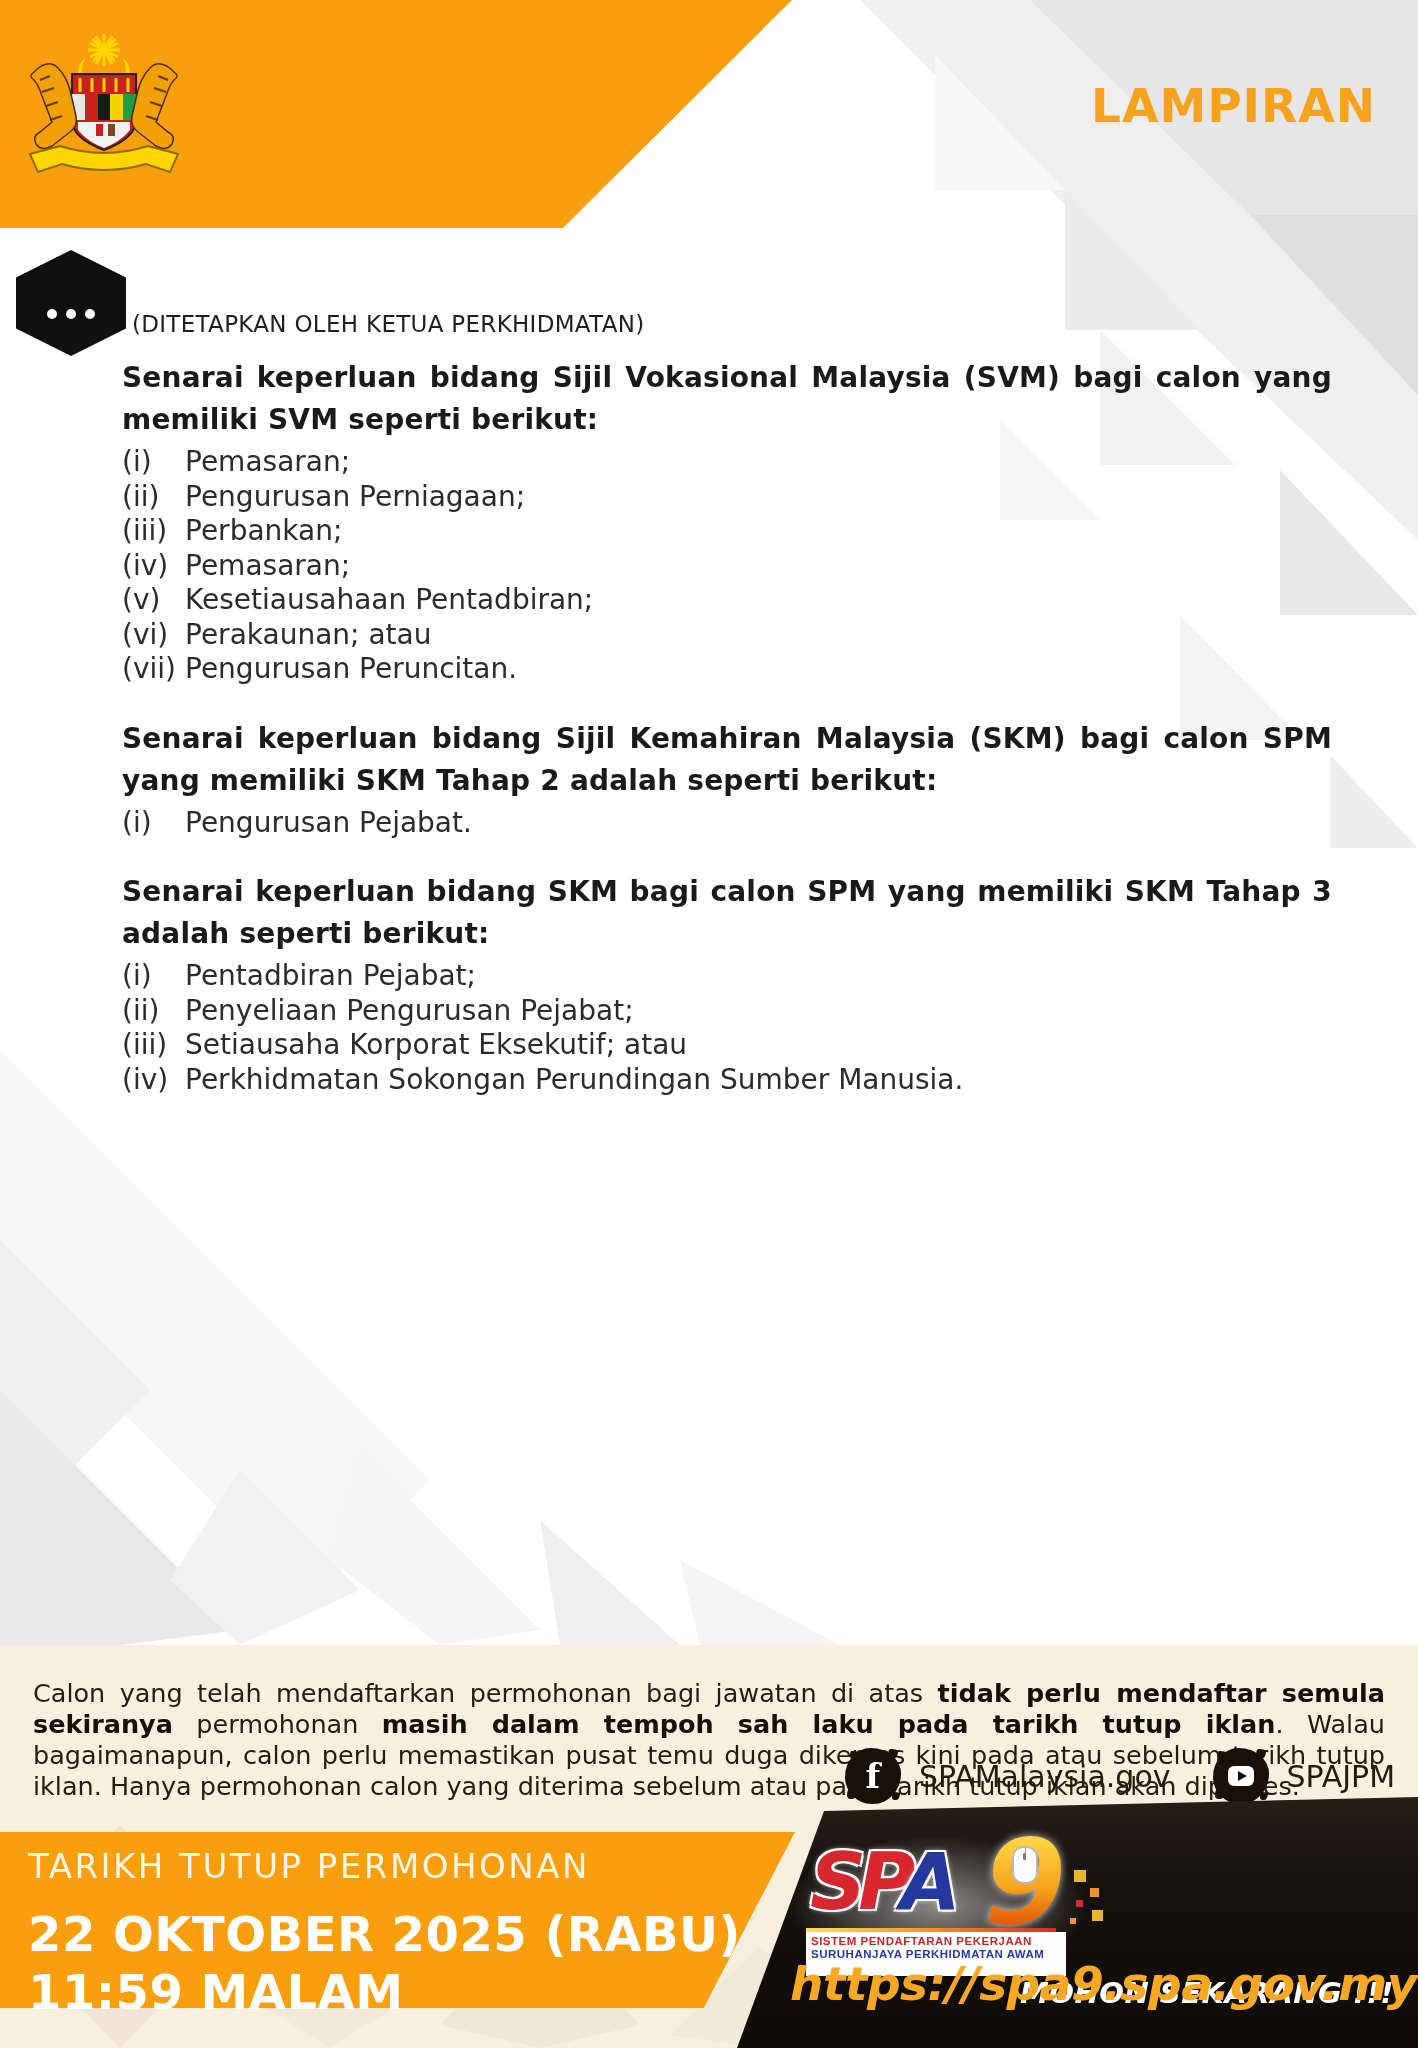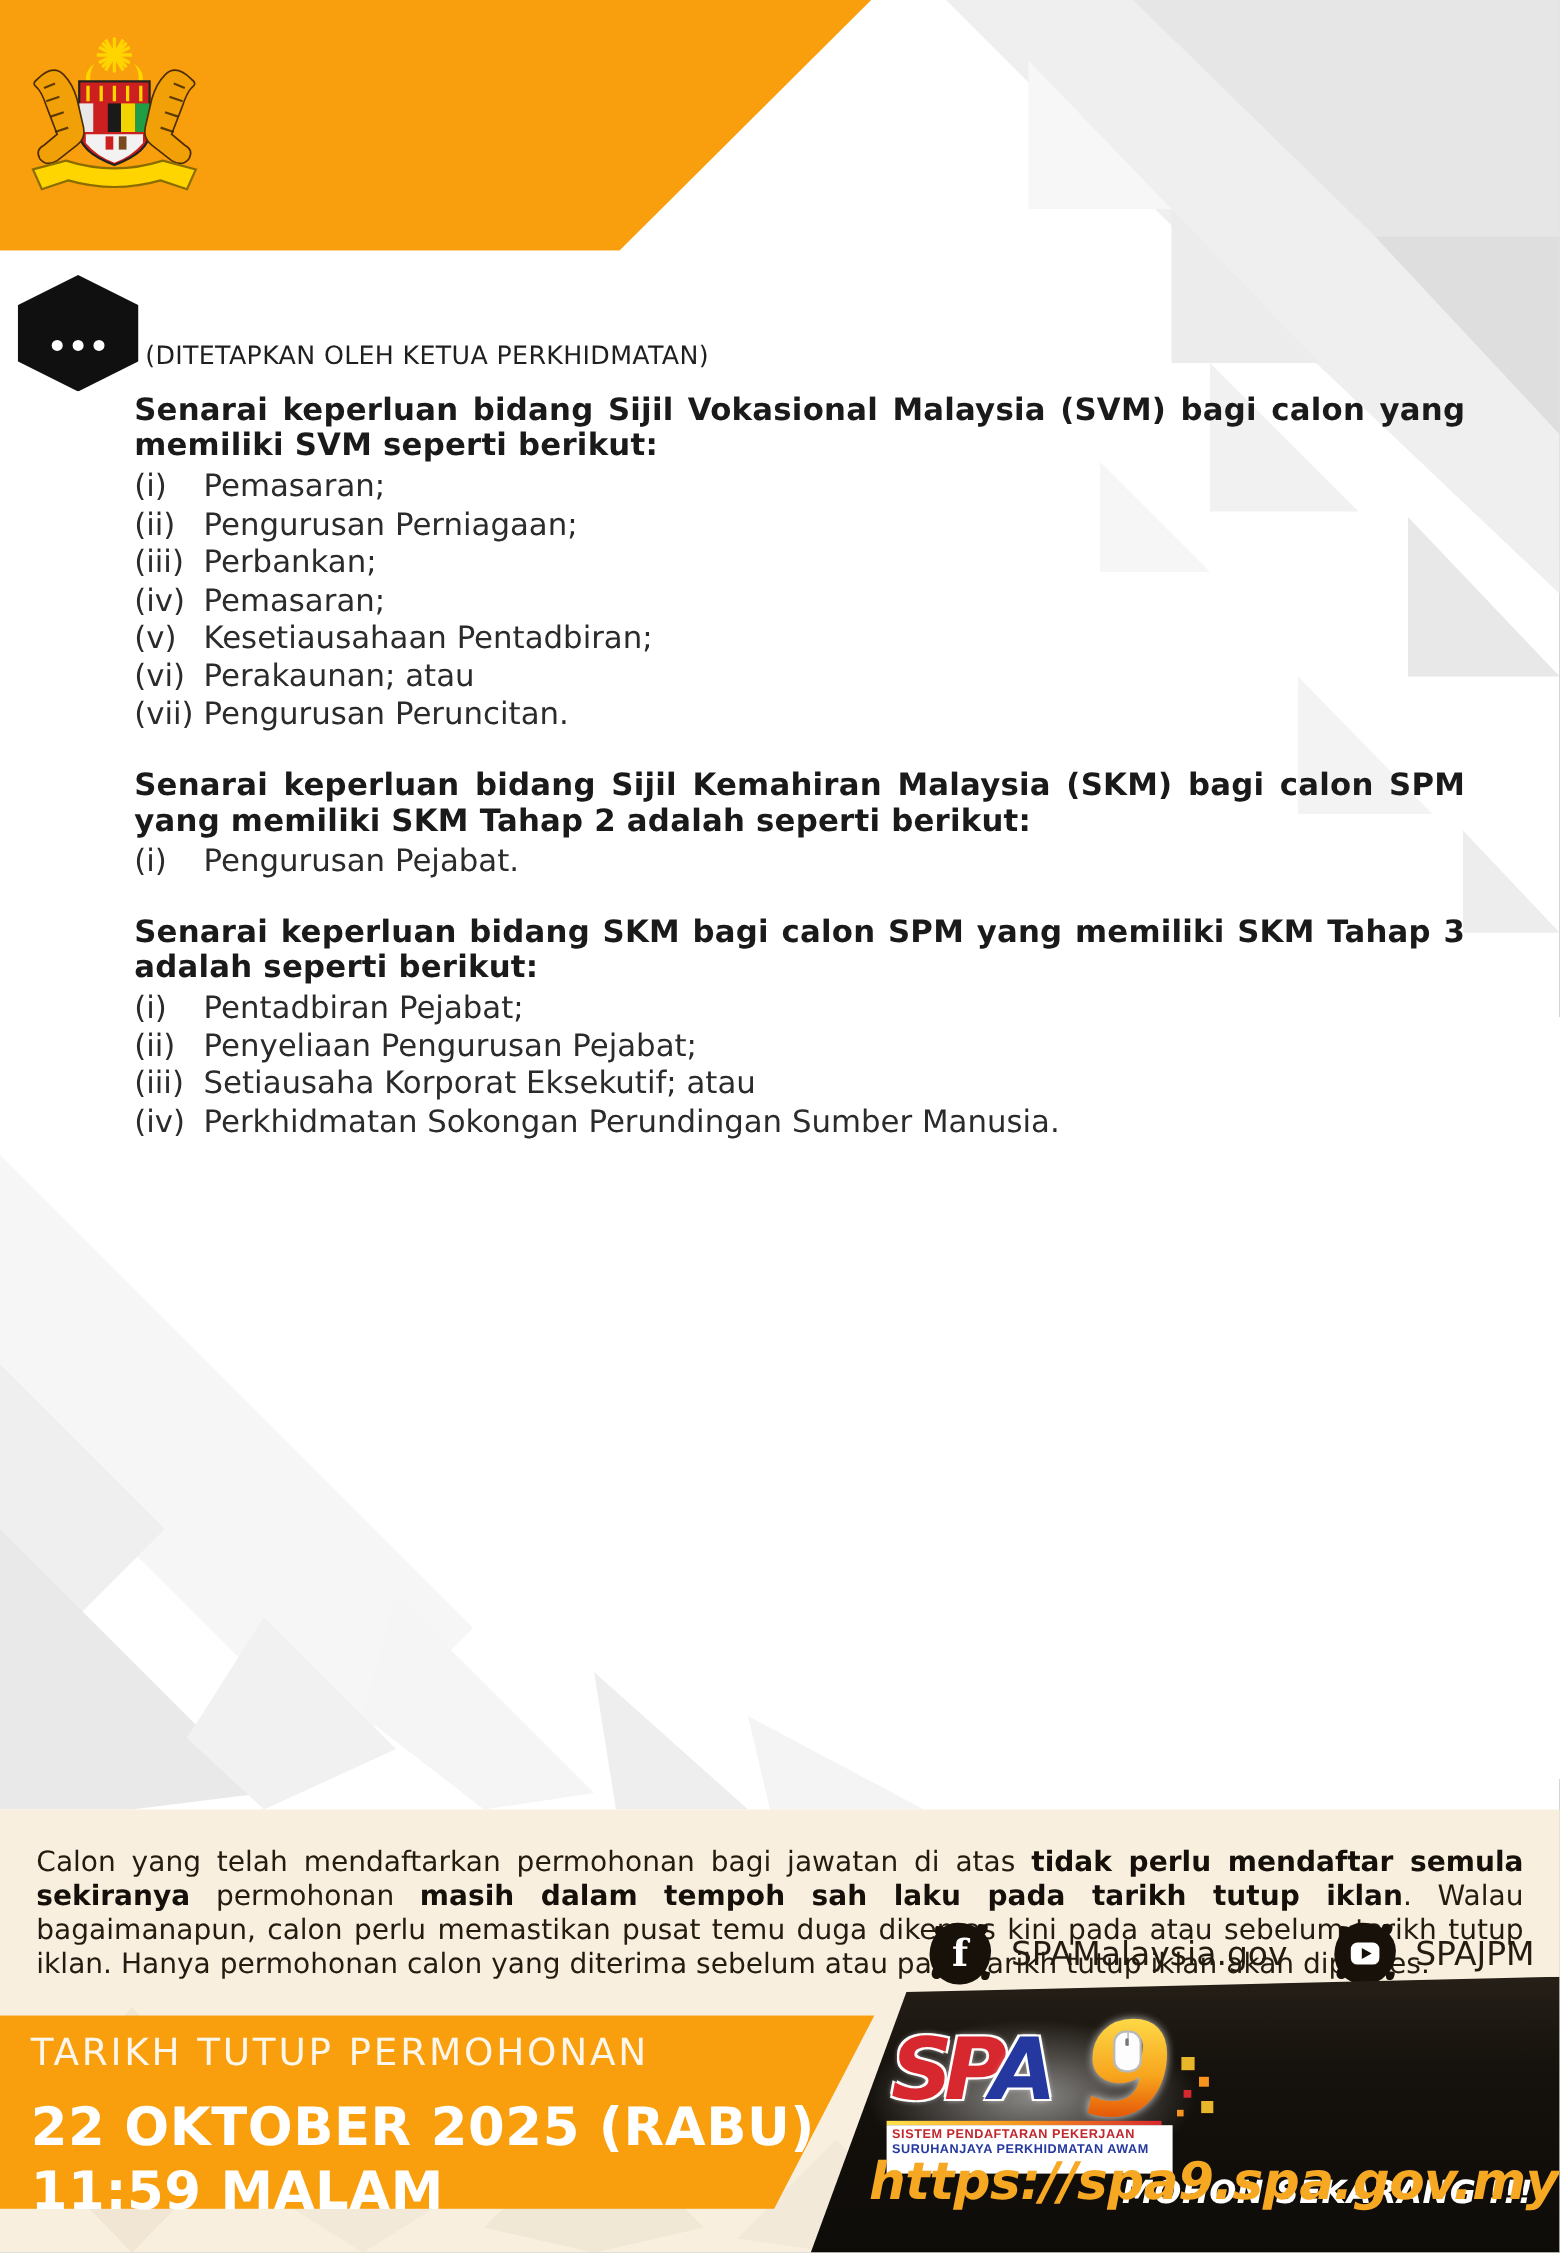--- a/index.html
+++ b/index.html
@@ -31,21 +31,21 @@
     clip-path:polygon(50% 0,100% 26%,100% 74%,50% 100%,0 74%,0 26%);
   }
   .hex-dots{position:absolute;left:50%;top:60%;transform:translate(-50%,-50%);display:flex;gap:9px;}
   .hex-dots i{width:10px;height:10px;border-radius:50%;background:#ffffff;}
   .sec-title{left:130px;top:256px;font-size:42px;font-weight:800;color:#141414;letter-spacing:.5px;}
   .sec-sub{left:132px;top:311px;font-size:23px;color:#1f1f1f;letter-spacing:.3px;}
 
   
   .content{left:122px;top:357px;width:1210px;color:#262626;}
   .blk-head{
-    margin:0 0 4px 0;font-size:28px;font-weight:700;line-height:32px;
+    margin:0 0 4px 0;font-size:28px;font-weight:700;line-height:42px;
     text-align:justify;color:#1a1a1a;letter-spacing:.2px;
   }
   .mt{margin-top:31px;}
   .li{display:flex;font-size:28px;line-height:34.5px;font-weight:400;color:#2b2b2b;}
   .li .num{width:63px;flex:none;}
 
   
   .cream-band{left:0;top:1645px;width:1418px;height:403px;background:#F8EFDF;}
   .notice{
     left:33px;top:1652px;width:1352px;font-size:25.5px;line-height:31px;
@@ -209,20 +209,21 @@
       <line x1="152" y1="50" x2="142" y2="46"></line>
         <line x1="150" y1="62" x2="138" y2="58"></line>
       <line x1="146" y1="76" x2="134" y2="72"></line>
         <line x1="142" y1="90" x2="130" y2="86"></line>
     </g>
 
     <path d="M14 124 l30 -8 q44 14 88 0 l30 8 l-8 18 l-24 -8 q-42 12 -84 0 l-24 8 Z" fill="#FFD500" stroke="#8a6d00" stroke-width="2"></path>
   </svg>
 
 
+  <div class="abs lampiran">LAMPIRAN</div>
 
   <div class="abs hex">
     <span class="hex-dots">
         <i></i>
         <i></i>
         <i></i>
       </span>
   </div>
   <div class="abs sec-sub">(DITETAPKAN OLEH KETUA PERKHIDMATAN)</div>
 

